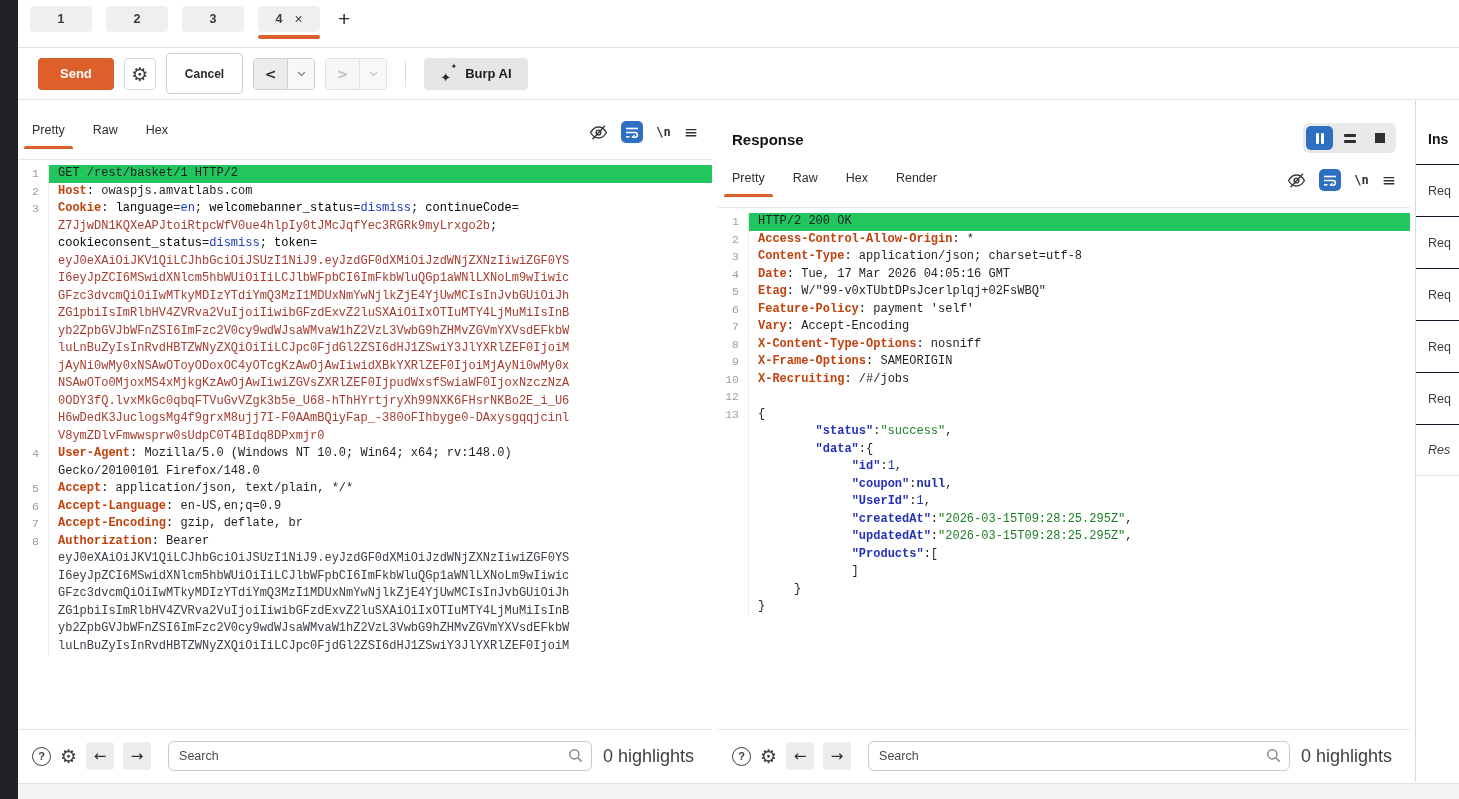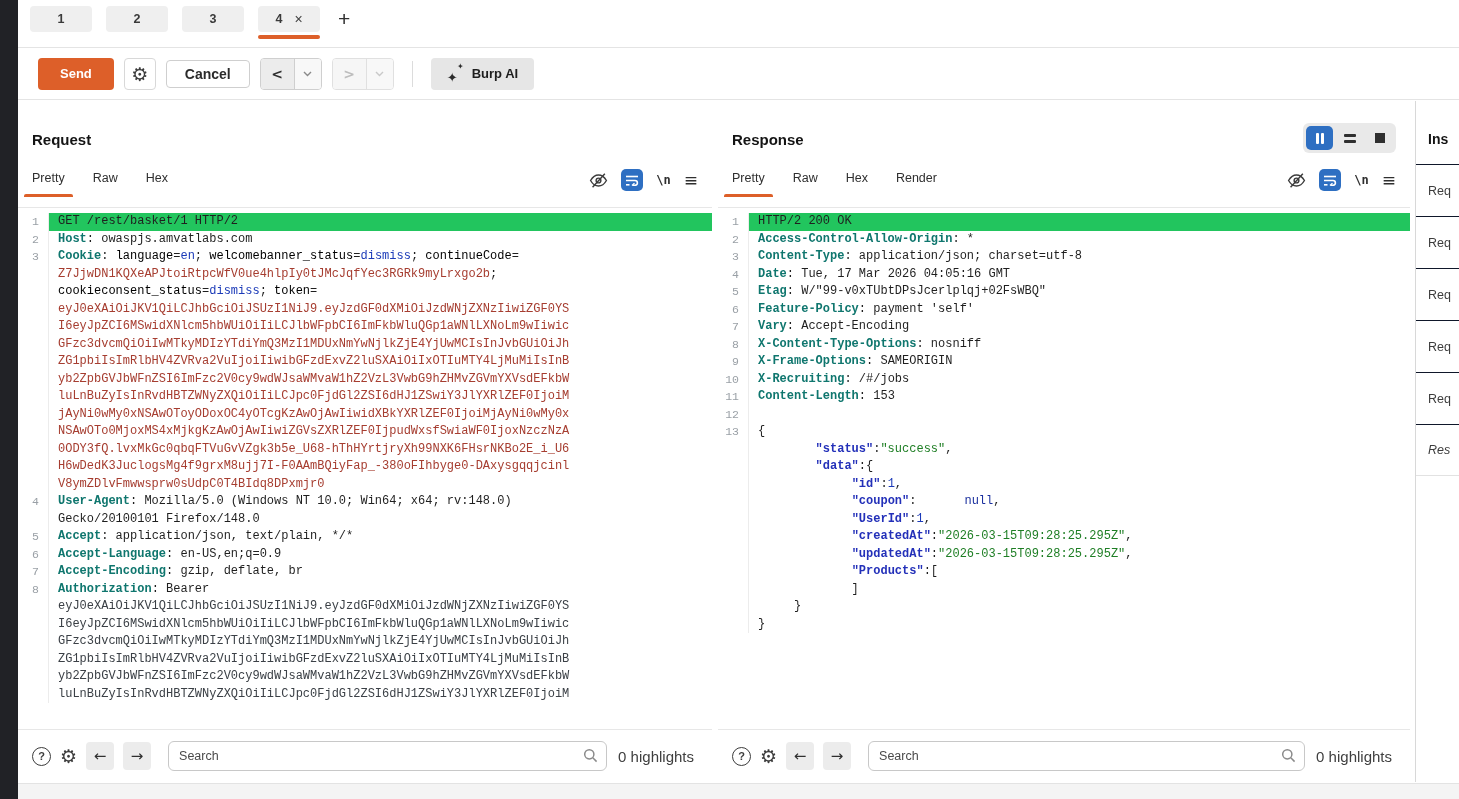--- a/index.html
+++ b/index.html
@@ -14,21 +14,21 @@
   .tabbar{ height:48px; border-bottom:1px solid #e4e4e4; display:flex; align-items:flex-start; padding:6px 0 0 12px; gap:14px; }
   .rtab{ min-width:62px; height:26px; background:#efefef; border-radius:4px; display:flex; align-items:center; justify-content:center; gap:12px; font-size:12.5px; font-weight:700; color:#3a3a3a; position:relative; padding:0 12px; cursor:pointer; }
   .rtab .close{ font-weight:400; color:#3f3f3f; font-size:14px; line-height:1; }
   .rtab.active::after{ content:""; position:absolute; left:0; right:0; bottom:-7px; height:4px; border-radius:3px; background:var(--accent); }
   .addtab{ font-size:21px; font-weight:400; color:#2f2f2f; margin-left:4px; padding-top:1px; cursor:pointer; background:none; border:none; }
 
   
   .toolbar{ height:52px; display:flex; align-items:center; gap:10px; padding-left:20px; border-bottom:1px solid #e4e4e4; }
   .btn-send{ background:var(--accent); color:#fff; font-weight:700; font-size:13px; border:none; border-radius:4px; padding:0 22px; height:32px; font-family:inherit; }
   .btn-gear{ width:32px; height:32px; border:1px solid #d8d8d8; border-radius:4px; background:#fff; display:flex; align-items:center; justify-content:center; font-size:19px; color:#3c3c3c; font-family:"DejaVu Sans",sans-serif; }
-  .btn-cancel{ background:#fff; border:1px solid #cfcfcf; border-radius:4px; font-weight:700; font-size:14px; color:#2b2b2b; padding:0 18px; height:28px; font-family:inherit; }
+  .btn-cancel{ background:#fff; border:1px solid #cfcfcf; border-radius:4px; font-weight:700; font-size:12px; color:#2b2b2b; padding:0 18px; height:41px; font-family:inherit; }
   .split{ display:inline-flex; border:1px solid #cfcfcf; border-radius:4px; overflow:hidden; height:32px; }
   .split .seg{ display:flex; align-items:center; justify-content:center; cursor:pointer; }
   .split .main-seg{ width:34px; background:#ececec; font-weight:700; font-size:14px; color:#2f2f2f; border-right:1px solid #cfcfcf; font-family:"DejaVu Sans",sans-serif; }
   .split .drop-seg{ width:26px; background:#f8f8f8; }
   .split.disabled .main-seg{ color:#bdbdbd; background:#f6f6f6; border-right-color:#e0e0e0; }
   .split.disabled{ border-color:#e0e0e0; }
   .vsep{ width:1px; height:26px; background:#dcdcdc; margin:0 8px; }
   .btn-ai{ display:flex; gap:9px; align-items:center; background:#e6e6e6; border:none; border-radius:4px; padding:0 16px; height:32px; font-weight:700; font-size:13px; color:#1e1e1e; font-family:inherit; }
   .sparkles{ position:relative; width:16px; height:16px; font-family:"DejaVu Sans",sans-serif; color:#2b2b2b; }
   .sparkles .s1{ position:absolute; left:0; bottom:-3px; font-size:13px; }
@@ -60,40 +60,40 @@
   .menu-glyph{ font-size:17px; color:#2f2f2f; font-family:"DejaVu Sans",sans-serif; cursor:pointer; }
   .eye-icon{ cursor:pointer; display:flex; }
 
   
   .editor{ flex:1; overflow:hidden; padding-top:5px; font-family:"Liberation Mono","DejaVu Sans Mono",monospace; font-size:12px; }
   .crow{ display:flex; line-height:17.5px; }
   .crow .ln{ flex:0 0 31px; text-align:right; padding-right:9px; color:#9aa0a6; border-right:1px solid #ececec; font-size:11.5px; }
   .crow .tx{ flex:1; padding-left:9px; white-space:pre; color:#1f1f1f; }
   .crow.hl .tx{ background:#22c55e; }
   .c-p{ color:#1f1f1f; }
-  .c-h{ color:#0f766e; font-weight:700; }
+  .c-h{ color:#c2410c; font-weight:700; }
   .c-pn{ color:#000000; }
   .c-pv{ color:#1b3ab8; }
   .c-tok{ color:#a63d30; }
   .c-auth{ color:#3b4046; }
   .c-jk{ color:#2330b9; font-weight:700; }
   .c-js{ color:#1e7e24; }
   .c-jn{ color:#1b3ab8; }
-  .c-jx{ color:#1a2f9e; font-weight:400;margin-left:48px; }
+  .c-jx{ color:#1a2f9e; font-weight:700; }
 
   
   .searchbar{ height:53px; border-top:1px solid #e7e7e7; display:flex; align-items:center; gap:9px; padding:0 14px; }
   .help-circle{ width:19px; height:19px; border:1.6px solid #3c3c3c; border-radius:50%; font-size:11px; font-weight:700; color:#3c3c3c; display:flex; align-items:center; justify-content:center; cursor:pointer; }
   .sb-gear{ font-size:19px; color:#3c3c3c; font-family:"DejaVu Sans",sans-serif; cursor:pointer; line-height:1; }
   .nav-btn{ width:28px; height:28px; background:#ececec; border:none; border-radius:4px; font-size:15px; color:#2f2f2f; display:flex; align-items:center; justify-content:center; font-family:"DejaVu Sans",sans-serif; cursor:pointer; }
   .search-wrap{ flex:1; position:relative; margin-left:8px; }
   .search-input{ width:100%; height:30px; border:1px solid #c8c8c8; border-radius:6px; padding:0 32px 0 10px; font-size:12.5px; color:#333; font-family:inherit; outline:none; }
   .search-input::placeholder{ color:#4a4a4a; opacity:1; }
   .mag{ position:absolute; right:9px; top:7px; pointer-events:none; }
-  .highlights{ font-size:15px; color:#3f3f3f; margin-left:2px; margin-right:4px; white-space:nowrap; }
+  .highlights{ font-size:18px; color:#3f3f3f; margin-left:2px; margin-right:4px; white-space:nowrap; }
 
   
   .inspector{ flex:1; min-width:38px; border-left:1px solid #d8d8d8; margin-left:5px; overflow:hidden; }
   .insp-head{ height:63px; padding:30px 0 0 12px; font-size:14px; font-weight:700; color:#141414; white-space:nowrap; }
   .insp-row{ height:52px; border-top:1px solid #0f172a; display:flex; align-items:center; padding-left:12px; font-size:12.5px; color:#3d3d3d; white-space:nowrap; cursor:pointer; }
   .insp-row:last-child{ border-bottom:1px solid #e2e2e2;font-style:italic; }
 
   .footer{ position:absolute; left:0; right:0; bottom:0; height:16px; background:#f4f4f4; border-top:1px solid #e3e3e3; }
 </style>
 </head>
@@ -148,23 +148,20 @@
         <span class="s1">✦</span>
           <span class="s2">✦</span>
       </span>
       <span>Burp AI</span>
     </button>
   </div>
 
   <div class="content">
 
     <section class="panel" id="panel-request">
-      <div class="panel-head">
-        <div class="panel-title">Request</div>
-      </div>
       <div class="panel-tabs">
         <div class="ptabs" id="req-tabs">
             <span class="ptab active">Pretty</span>
             <span class="ptab">Raw</span>
             <span class="ptab">Hex</span>
           </div>
         <div class="tab-icons">
           <span class="eye-icon">
             <svg width="19" height="19" viewBox="0 0 24 24">
                 <path d="M2 12s4-7 10-7 10 7 10 7-4 7-10 7S2 12 2 12z" fill="none" stroke="#3c3c3c" stroke-width="1.8"></path>
@@ -399,24 +396,20 @@
           </div>
           <div class="crow">
             <span class="ln">9</span>
             <span class="tx"><span class="c-h">X-Frame-Options</span><span class="c-p">: SAMEORIGIN</span></span>
           </div>
           <div class="crow">
             <span class="ln">10</span>
             <span class="tx"><span class="c-h">X-Recruiting</span><span class="c-p">: /#/jobs</span></span>
           </div>
           <div class="crow">
-            <span class="ln">11</span>
-            <span class="tx"><span class="c-h">Content-Length</span><span class="c-p">: 153</span></span>
-          </div>
-          <div class="crow">
             <span class="ln">12</span>
             <span class="tx"></span>
           </div>
           <div class="crow">
             <span class="ln">13</span>
             <span class="tx"><span class="c-p">{</span></span>
           </div>
           <div class="crow">
             <span class="ln"></span>
             <span class="tx"><span class="c-p">        </span><span class="c-jk">"status"</span><span class="c-p">:</span><span class="c-js">"success"</span><span class="c-p">,</span></span>

